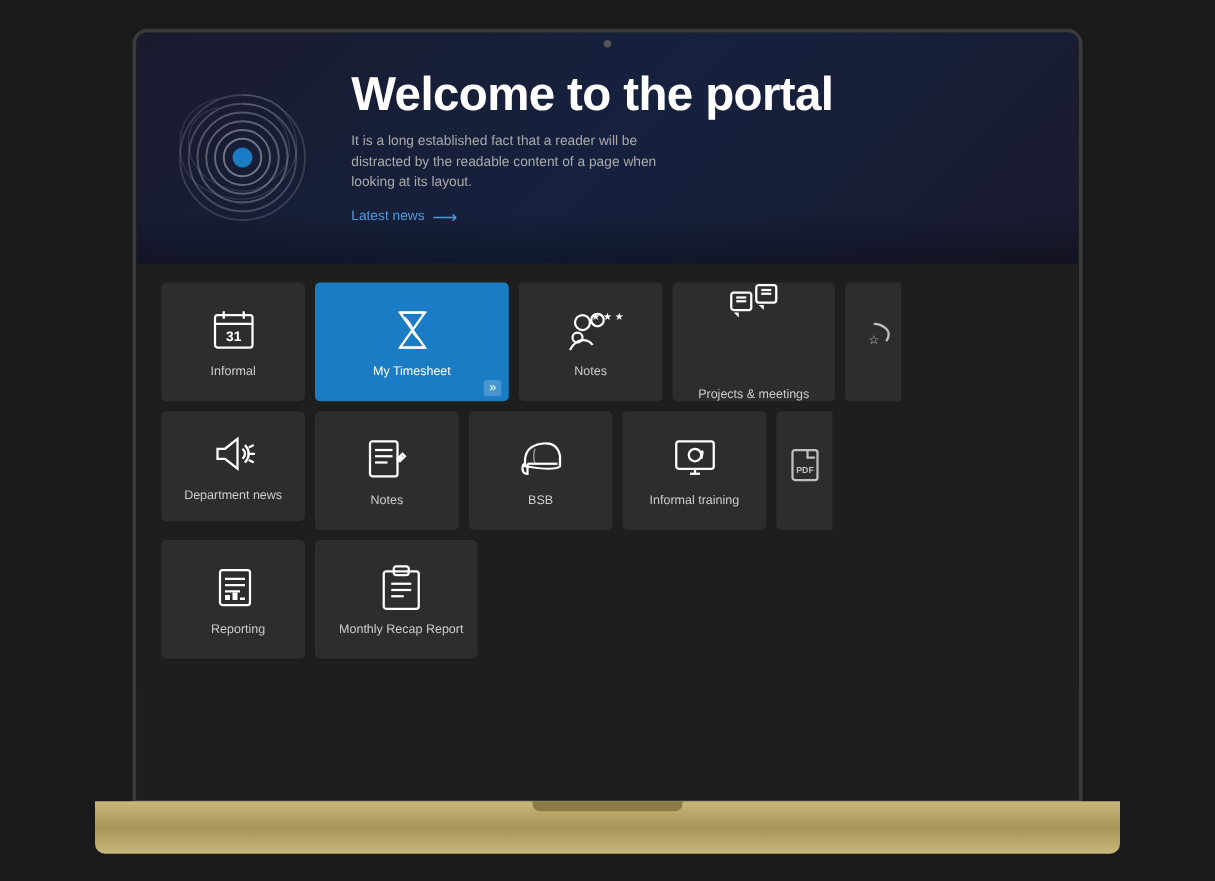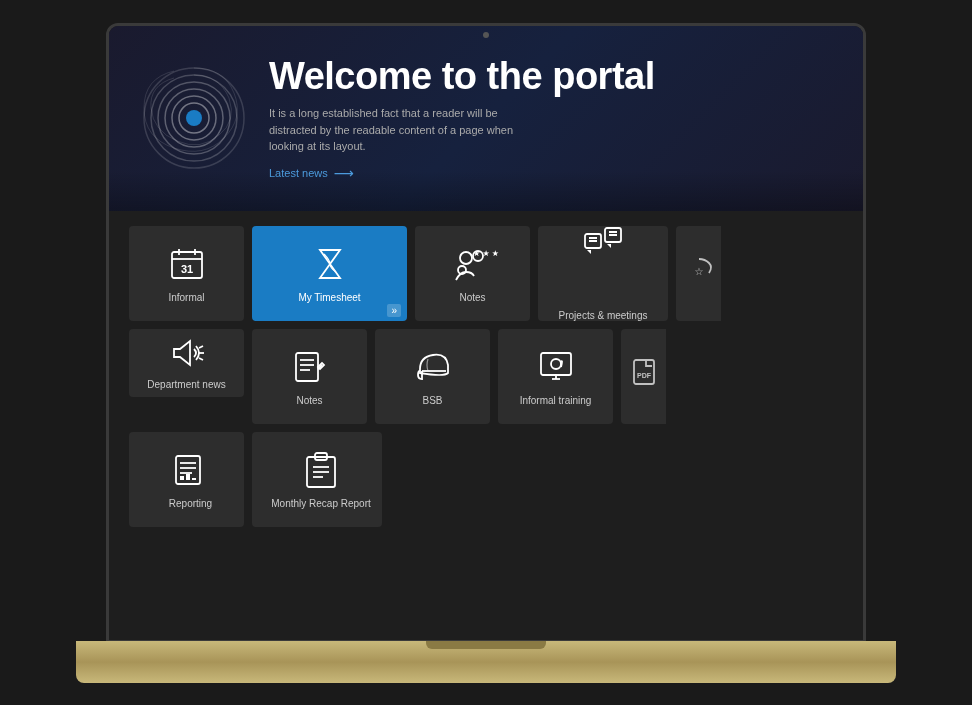--- a/index.html
+++ b/index.html
@@ -76,22 +76,22 @@
       background: #555;
       border-radius: 50%;
       z-index: 10;
     }
 
     
     .hero {
       background: linear-gradient(135deg, #1a1a2e 0%, #16213e 50%, #1a1a2e 100%);
       padding: 30px 30px 30px 30px;
       display: flex;
-      align-items: center;
-      gap: 20px;
+      align-items: flex-end;
+      gap: 32px;
       min-height: 185px;
       position: relative;
       overflow: hidden;
     }
 
     .hero::after {
       content: '';
       position: absolute;
       bottom: 0;
       left: 0;
@@ -341,21 +341,21 @@
                 <path d="M14 4 Q20 4 24 8 Q28 12 24 18" stroke="white" fill="none"></path>
                 <text x="14" y="20" text-anchor="middle" font-size="10" fill="white" stroke="none">☆</text>
               </svg>
             </div>
           </div>
 
         </div>
 
         <div class="tile-row row2">
 
-          <div class="tile" style="width:115px;height:68px;">
+          <div class="tile" style="width:115px;height:88px;">
             <div class="tile-icon">
               <svg width="38" height="36" viewBox="0 0 38 36" fill="none" stroke="white" stroke-width="1.8">
                 <path d="M6 14 L6 22 L12 22 L22 30 L22 6 L12 14 Z" stroke="white" fill="none"></path>
                 <path d="M26 14 Q30 18 26 22" stroke="white" fill="none"></path>
                 <path d="M28 11 Q34 18 28 25" stroke="white" fill="none"></path>
                 <line x1="30" y1="18" x2="36" y2="18"></line>
                 <line x1="31" y1="13" x2="35" y2="11"></line>
                 <line x1="31" y1="23" x2="35" y2="25"></line>
               </svg>
             </div>

